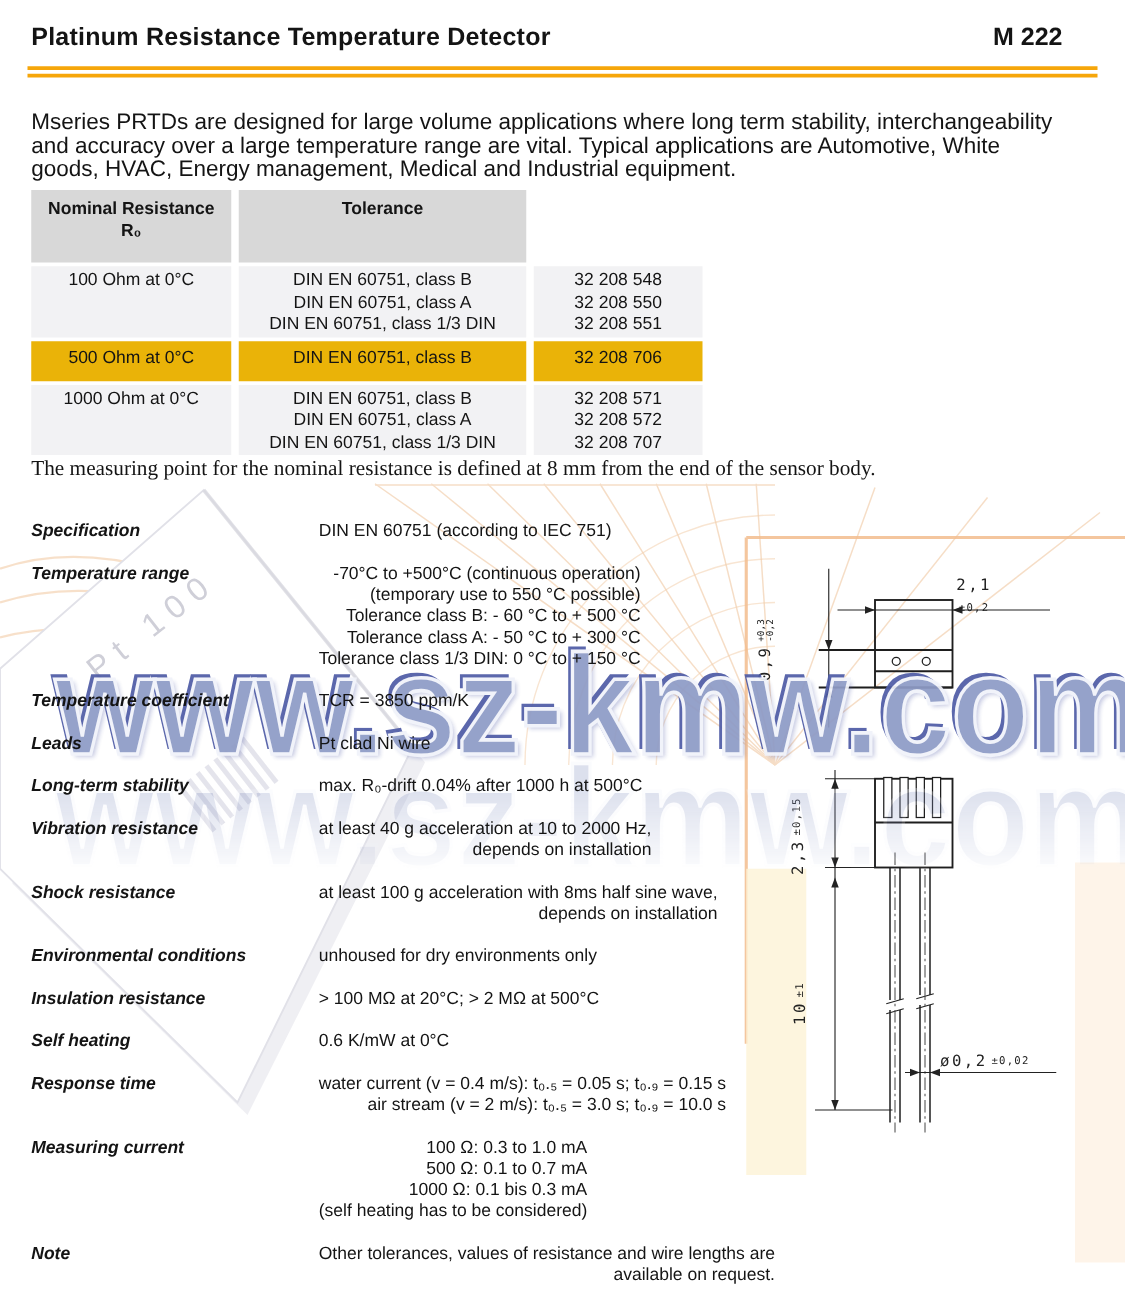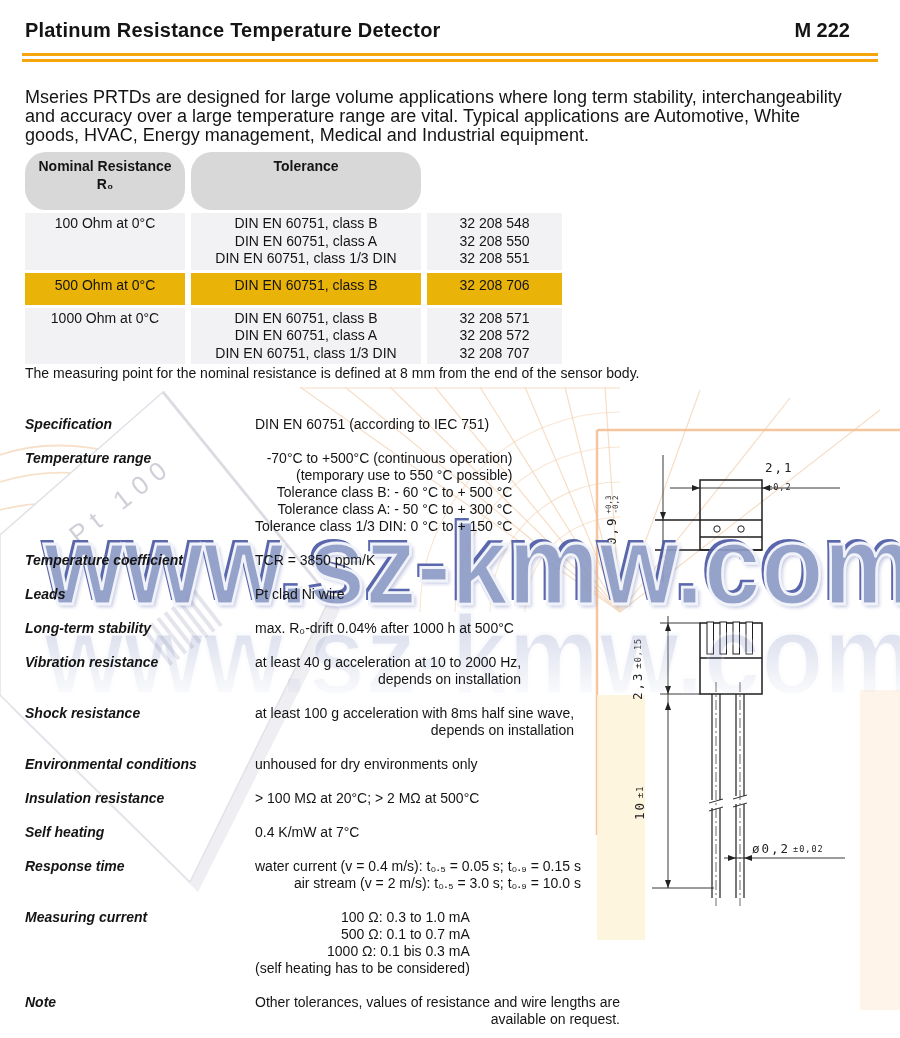--- a/index.html
+++ b/index.html
@@ -25,25 +25,25 @@
   .rule{position:absolute;left:22px;width:856px;height:3px;background:#f6a60a;z-index:4;}
   #rule1{top:53px;} #rule2{top:59px;}
 
   
   #intro{left:25px;top:88px;width:828px;font-size:18px;line-height:19px;}
 
   
   #order-table{left:25px;top:152px;width:540px;font-size:14px;}
   .trow{display:grid;grid-template-columns:160px 230px 135px;column-gap:6px;margin-bottom:3px;}
   .td{text-align:center;line-height:17.5px;padding:2px 0 2px 0;}
-  .thead .td{background:#d8d8d8;font-weight:bold;min-height:50px;padding-top:6px;border-radius:21px;}
+  .thead .td{background:#d8d8d8;font-weight:bold;min-height:50px;padding-top:6px;}
   .row-light .td{background:#f2f2f4;}
   .row-gray .td{background:#eab308;min-height:26px;padding-top:4px;}
 
-  #measuring-note{left:25px;top:365px;width:840px;font-size:14px;}
+  #measuring-note{left:25px;top:365px;width:840px;font-size:17px;font-family:Liberation Serif, serif;}
 
   
   #spec-list{left:25px;top:416px;width:600px;}
   .spec-row{display:flex;margin-bottom:17px;}
   .spec-label{width:230px;font-weight:bold;font-size:14px;line-height:17px;flex:none;font-style:italic;}
   .spec-value{font-size:14px;line-height:17px;text-align:right;}
 
   
   .dimlbl{position:absolute;display:flex;align-items:center;gap:3px;white-space:nowrap;
           font-family:"DejaVu Sans Mono","Liberation Mono",monospace;
@@ -319,21 +319,21 @@
       </div>
       <div class="spec-row">
         <div class="spec-label">Insulation resistance</div>
         <div class="spec-value">
           <div>&gt; 100 MΩ at 20°C; &gt; 2 MΩ at 500°C</div>
         </div>
       </div>
       <div class="spec-row">
         <div class="spec-label">Self heating</div>
         <div class="spec-value">
-          <div>0.4 K/mW at 7°C</div>
+          <div>0.6 K/mW at 0°C</div>
         </div>
       </div>
       <div class="spec-row">
         <div class="spec-label">Response time</div>
         <div class="spec-value">
           <div>water current (v = 0.4 m/s): t₀.₅ = 0.05 s; t₀.₉ = 0.15 s</div>
           <div>air stream (v = 2 m/s): t₀.₅ = 3.0 s; t₀.₉ = 10.0 s</div>
         </div>
       </div>
       <div class="spec-row">

